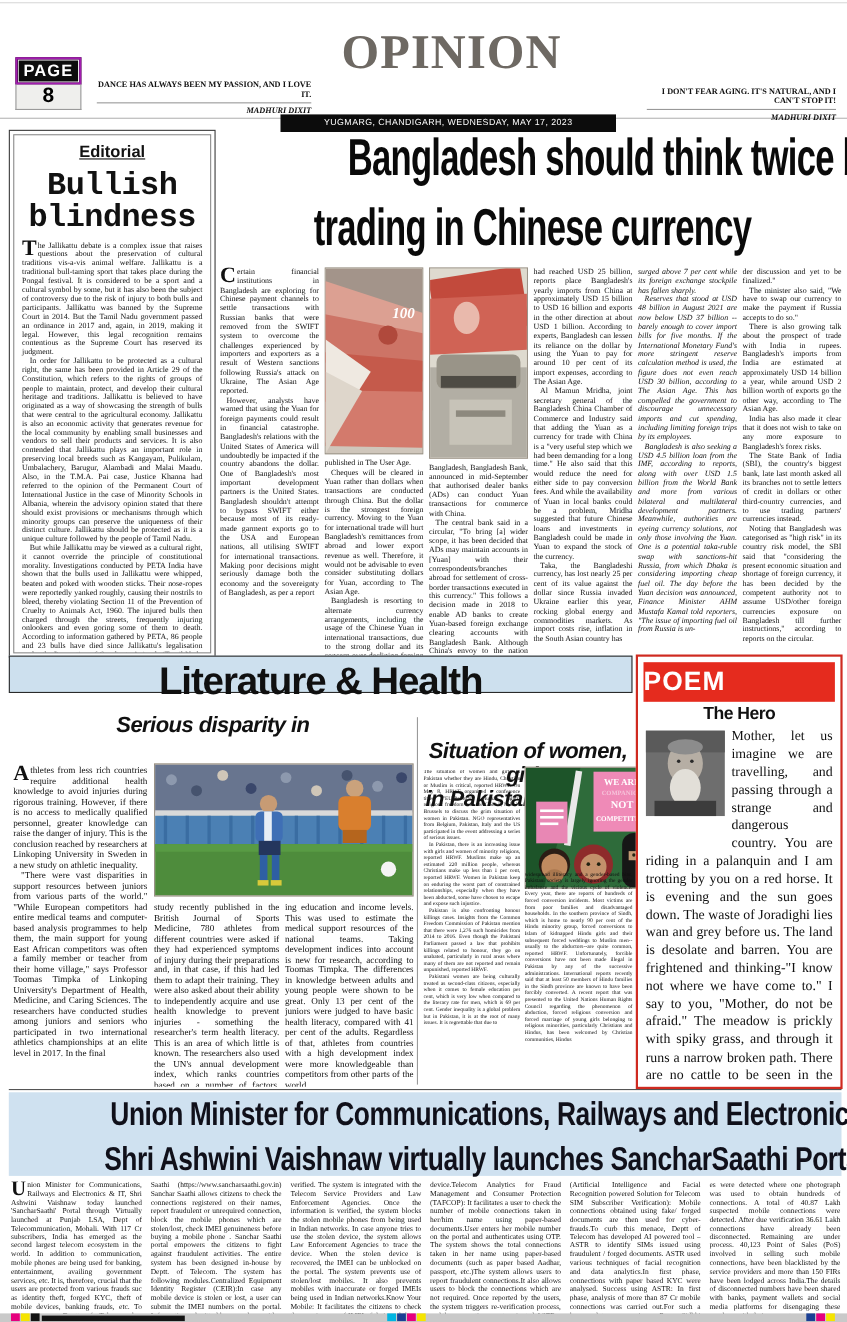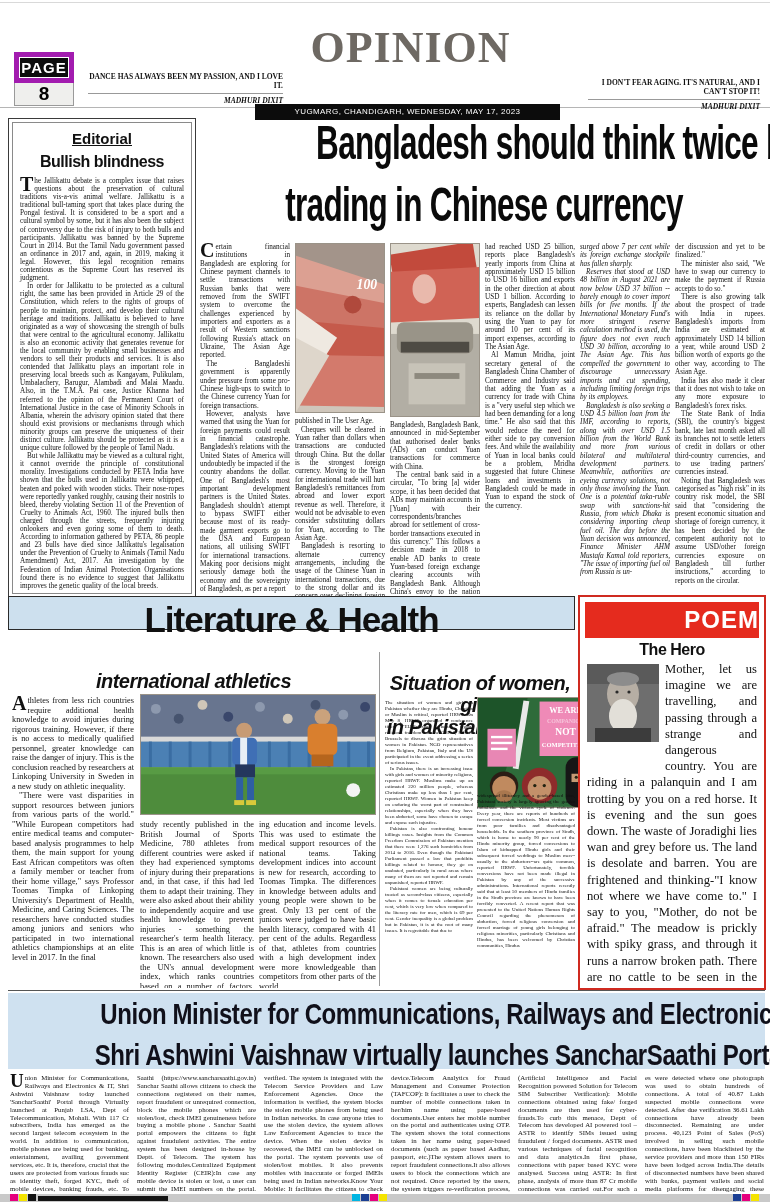--- a/index.html
+++ b/index.html
@@ -6,42 +6,42 @@
   html,body { width:770px; background:#fff; }
   #page { position:relative; width:770px; height:1202px; background:#fff; overflow:hidden;
           font-family:"Liberation Serif", serif; color:#111; }
   .edge-line { position:absolute; left:0; top:2px; width:770px; height:1px; background:#d9d9d9; }
   .header-rule { position:absolute; left:0; top:107px; width:770px; height:1px; background:#b5b5b5; }
 
   
   .page-box { position:absolute; left:14px; top:52px; width:60px; }
   .page-box-label { background:#0c0c0c; color:#fff; font-family:"Liberation Sans",sans-serif;
      font-weight:bold; font-size:15px; text-align:center; padding:2px 0; letter-spacing:1px;
-     border:5px solid #a21caf; box-shadow:inset 0 0 0 1px #fff; }
+     border:2px solid #a21caf; box-shadow:inset 0 0 0 1px #fff; }
   .page-box-num { background:#efefed; color:#000; font-family:"Liberation Sans",sans-serif;
      font-weight:bold; font-size:19px; text-align:center; border:1px solid #9a9a9a; border-top:none; }
   .quote { position:absolute; font-size:7.5px; font-weight:bold; line-height:1.25; text-align:right; }
   .quote-left { left:88px; top:72px; width:195px; }
   .quote-right { left:588px; top:78px; width:172px; }
   .quote-author { border-top:1px solid #999; margin-top:2px; padding-top:2px;
      font-style:italic; font-weight:bold; font-size:7.5px; }
   .masthead { position:absolute; left:268px; top:26px; width:285px; text-align:center;
      font-family:"Liberation Serif",serif; font-weight:bold; font-size:44px; line-height:1;
      color:#6e6963; letter-spacing:1px; }
   .dateline { position:absolute; left:255px; top:104px; width:305px; height:16px; background:#0c0c0c;
      color:#fff; font-family:"Liberation Sans",sans-serif; font-weight:normal; font-size:8px;
      line-height:16px; text-align:center; letter-spacing:.4px; }
 
   
   .editorial-box { position:absolute; left:8px; top:118px; width:188px; height:480px;
      border:1px solid #3a3a3a; padding:3px; background:#fff; }
   .editorial-inner { border:1px solid #8a8a8a; height:100%; padding:5px 7px; overflow:hidden; }
   .editorial-label { font-family:"Liberation Sans",sans-serif; font-weight:bold; font-size:15px;
      text-decoration:underline; text-align:center; margin:2px 0 7px; }
-  .editorial-headline { font-family:Liberation Sans, sans-serif; font-weight:bold; font-size:16px;
+  .editorial-headline { font-family:Liberation Mono, monospace; font-weight:bold; font-size:29px;
      letter-spacing:-.5px; text-align:center; margin:0 0 7px; line-height:1; }
   .ed-p { font-size:7.2px; line-height:8.1px; text-align:justify; }
   .ed-p + .ed-p { text-indent:7px; }
   .dropcap { float:left; font-weight:bold; font-size:20px; line-height:15px; padding-right:1px;
      font-family:"Liberation Serif",serif; }
 
   
   .main-headline { position:absolute; left:200px; top:118px; width:566px; text-align:center;
      font-family:"Liberation Sans",sans-serif; font-weight:bold; color:#0a0a0a; line-height:52px; }
   .main-headline .hl-line { display:inline-block; white-space:nowrap; font-size:45px;
@@ -80,21 +80,21 @@
   .pak-c1 p + p { text-indent:5px; }
   .pak-img { position:absolute; left:477px; top:697px; width:118px; }
   .pak-c2 { position:absolute; left:477px; top:793px; width:98px; height:194px; overflow:hidden;
      font-size:5px; line-height:6px; text-align:justify; }
 
   
   .poem-box { position:absolute; left:578px; top:595px; width:188px; height:395px;
      border:2px solid #cf2a20; background:#fff; overflow:hidden; }
   .poem-banner { margin:5px 5px 3px; height:36px; background:#e52b1e; color:#fff;
      font-family:"Liberation Sans",sans-serif; font-weight:bold; font-size:24px;
-     line-height:36px; text-align:right; letter-spacing:1px; }
+     line-height:36px; text-align:left; letter-spacing:1px; }
   .poem-title { text-align:center; font-family:"Liberation Sans",sans-serif; font-weight:bold;
      font-size:16px; letter-spacing:-.5px; margin:1px 0 2px; }
   .poem-body { padding:0 7px; font-size:12.6px; line-height:16.2px; text-align:justify; }
   .tagore-fig { float:left; width:72px; margin:3px 6px 2px 0; }
   .tagore-fig svg { display:block; width:72px; }
   .tagore-caption { background:#000; color:#fff; font-style:italic; font-weight:bold;
      font-size:7.5px; line-height:1.25; text-align:center; padding:1px 0 2px; }
 
   
   .bottom-rule { position:absolute; left:8px; top:990px; width:757px; height:1px; background:#555; }
@@ -144,21 +144,20 @@
     </div>
   </div>
 
   <div class="main-headline">
     <span class="hl-line">Bangladesh should think twice before</span><br>
     <span class="hl-line">trading in Chinese currency</span>
   </div>
 
   <div class="mcol" style="left:200px;">
     <p><span class="dropcap">C</span><span>ertain financial institutions in Bangladesh are exploring for Chinese payment channels to settle transactions with Russian banks that were removed from the SWIFT system to overcome the challenges experienced by importers and exporters as a result of Western sanctions following Russia's attack on Ukraine, The Asian Age reported.</span></p>
-    <p>The Bangladeshi government is apparently under pressure from some pro-Chinese high-ups to switch to the Chinese currency Yuan for foreign transactions.</p>
     <p>However, analysts have warned that using the Yuan for foreign payments could result in financial catastrophe. Bangladesh's relations with the United States of America will undoubtedly be impacted if the country abandons the dollar. One of Bangladesh's most important development partners is the United States. Bangladesh shouldn't attempt to bypass SWIFT either because most of its ready-made garment exports go to the USA and European nations, all utilising SWIFT for international transactions. Making poor decisions might seriously damage both the economy and the sovereignty of Bangladesh, as per a report</p>
   </div>
 
   <div class="mcol" style="left:295px;">
     <span class="img-frame">
       <svg viewBox="0 0 90 172" preserveAspectRatio="none">
         <rect width="90" height="172" fill="#cfc6bb"></rect>
         <rect width="90" height="48" fill="#a3948a"></rect>
         <rect x="-12" y="28" width="114" height="40" fill="#dca092" transform="rotate(18 45 55)"></rect>
         <rect x="-12" y="52" width="118" height="44" fill="#cd7466" transform="rotate(11 45 78)"></rect>
@@ -189,20 +188,21 @@
         <rect x="24" y="132" width="46" height="6" fill="#8d897e"></rect>
       </svg>
     </span>
     <p>Bangladesh, Bangladesh Bank, announced in mid-September that authorised dealer banks (ADs) can conduct Yuan transactions for commerce with China.</p>
     <p>The central bank said in a circular, "To bring [a] wider scope, it has been decided that ADs may maintain accounts in [Yuan] with their correspondents/branches abroad for settlement of cross-border transactions executed in this currency." This follows a decision made in 2018 to enable AD banks to create Yuan-based foreign exchange clearing accounts with Bangladesh Bank. Although China's envoy to the nation was recently cited as saying the overall trade value</p>
   </div>
 
   <div class="mcol" style="left:485px;">
     <p>had reached USD 25 billion, reports place Bangladesh's yearly imports from China at approximately USD 15 billion to USD 16 billion and exports in the other direction at about USD 1 billion. According to experts, Bangladesh can lessen its reliance on the dollar by using the Yuan to pay for around 10 per cent of its import expenses, according to The Asian Age.</p>
     <p>Al Mamun Mridha, joint secretary general of the Bangladesh China Chamber of Commerce and Industry said that adding the Yuan as a currency for trade with China is a "very useful step which we had been demanding for a long time." He also said that this would reduce the need for either side to pay conversion fees. And while the availability of Yuan in local banks could be a problem, Mridha suggested that future Chinese loans and investments in Bangladesh could be made in Yuan to expand the stock of the currency.</p>
+    <p>Taka, the Bangladeshi currency, has lost nearly 25 per cent of its value against the dollar since Russia invaded Ukraine earlier this year, rocking global energy and commodities markets. As import costs rise, inflation in the South Asian country has</p>
   </div>
 
   <div class="mcol" style="left:580px;font-style:italic;">
     <p>surged above 7 per cent while its foreign exchange stockpile has fallen sharply.</p>
     <p>Reserves that stood at USD 48 billion in August 2021 are now below USD 37 billion -- barely enough to cover import bills for five months. If the International Monetary Fund's more stringent reserve calculation method is used, the figure does not even reach USD 30 billion, according to The Asian Age. This has compelled the government to discourage unnecessary imports and cut spending, including limiting foreign trips by its employees.</p>
     <p>Bangladesh is also seeking a USD 4.5 billion loan from the IMF, according to reports, along with over USD 1.5 billion from the World Bank and more from various bilateral and multilateral development partners. Meanwhile, authorities are eyeing currency solutions, not only those involving the Yuan. One is a potential taka-ruble swap with sanctions-hit Russia, from which Dhaka is considering importing cheap fuel oil. The day before the Yuan decision was announced, Finance Minister AHM Mustafa Kamal told reporters, "The issue of importing fuel oil from Russia is un-</p>
   </div>
 
   <div class="mcol" style="left:675px;">
     <p>der discussion and yet to be finalized."</p>
@@ -210,22 +210,21 @@
     <p>There is also growing talk about the prospect of trade with India in rupees. Bangladesh's imports from India are estimated at approximately USD 14 billion a year, while around USD 2 billion worth of exports go the other way, according to The Asian Age.</p>
     <p>India has also made it clear that it does not wish to take on any more exposure to Bangladesh's forex risks.</p>
     <p>The State Bank of India (SBI), the country's biggest bank, late last month asked all its branches not to settle letters of credit in dollars or other third-country currencies, and to use trading partners' currencies instead.</p>
     <p>Noting that Bangladesh was categorised as "high risk" in its country risk model, the SBI said that "considering the present economic situation and shortage of foreign currency, it has been decided by the competent authority not to assume USD/other foreign currencies exposure on Bangladesh till further instructions," according to reports on the circular.</p>
   </div>
 
   <div class="lit-banner">Literature &amp; Health</div>
   <div class="sec-divider"></div>
 
   <div class="ath-headline">
-    <br>
-    <span>international athletics</span>
+    <span>Serious disparity in</span><br>
   </div>
   <div class="ath-c1">
     <p><span class="dropcap">A</span><span>thletes from less rich countries require additional health knowledge to avoid injuries during rigorous training. However, if there is no access to medically qualified personnel, greater knowledge can raise the danger of injury. This is the conclusion reached by researchers at Linkoping University in Sweden in a new study on athletic inequality.</span></p>
     <p>"There were vast disparities in support resources between juniors from various parts of the world." "While European competitors had entire medical teams and computer-based analysis programmes to help them, the main support for young East African competitors was often a family member or teacher from their home village," says Professor Toomas Timpka of Linkoping University's Department of Health, Medicine, and Caring Sciences. The researchers have conducted studies among juniors and seniors who participated in two international athletics championships at an elite level in 2017. In the final</p>
   </div>
   <div class="ath-img img-frame">
     <svg viewBox="0 0 236 120" preserveAspectRatio="none">
       <rect width="236" height="44" fill="#68758f"></rect>
       <circle cx="15" cy="14" r="5" fill="#8d99ae"></circle>
         <circle cx="38" cy="24" r="5" fill="#46536e"></circle>

